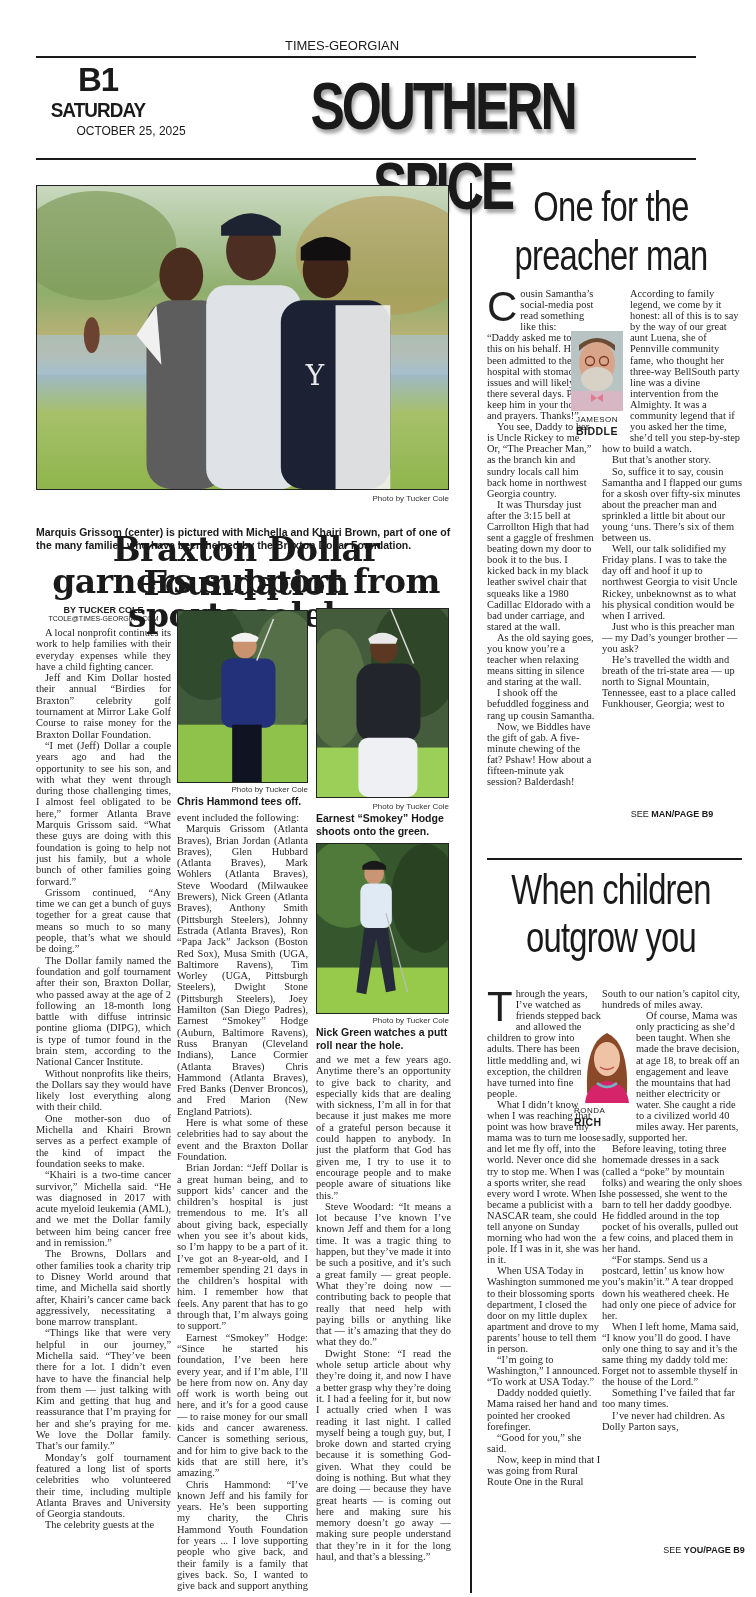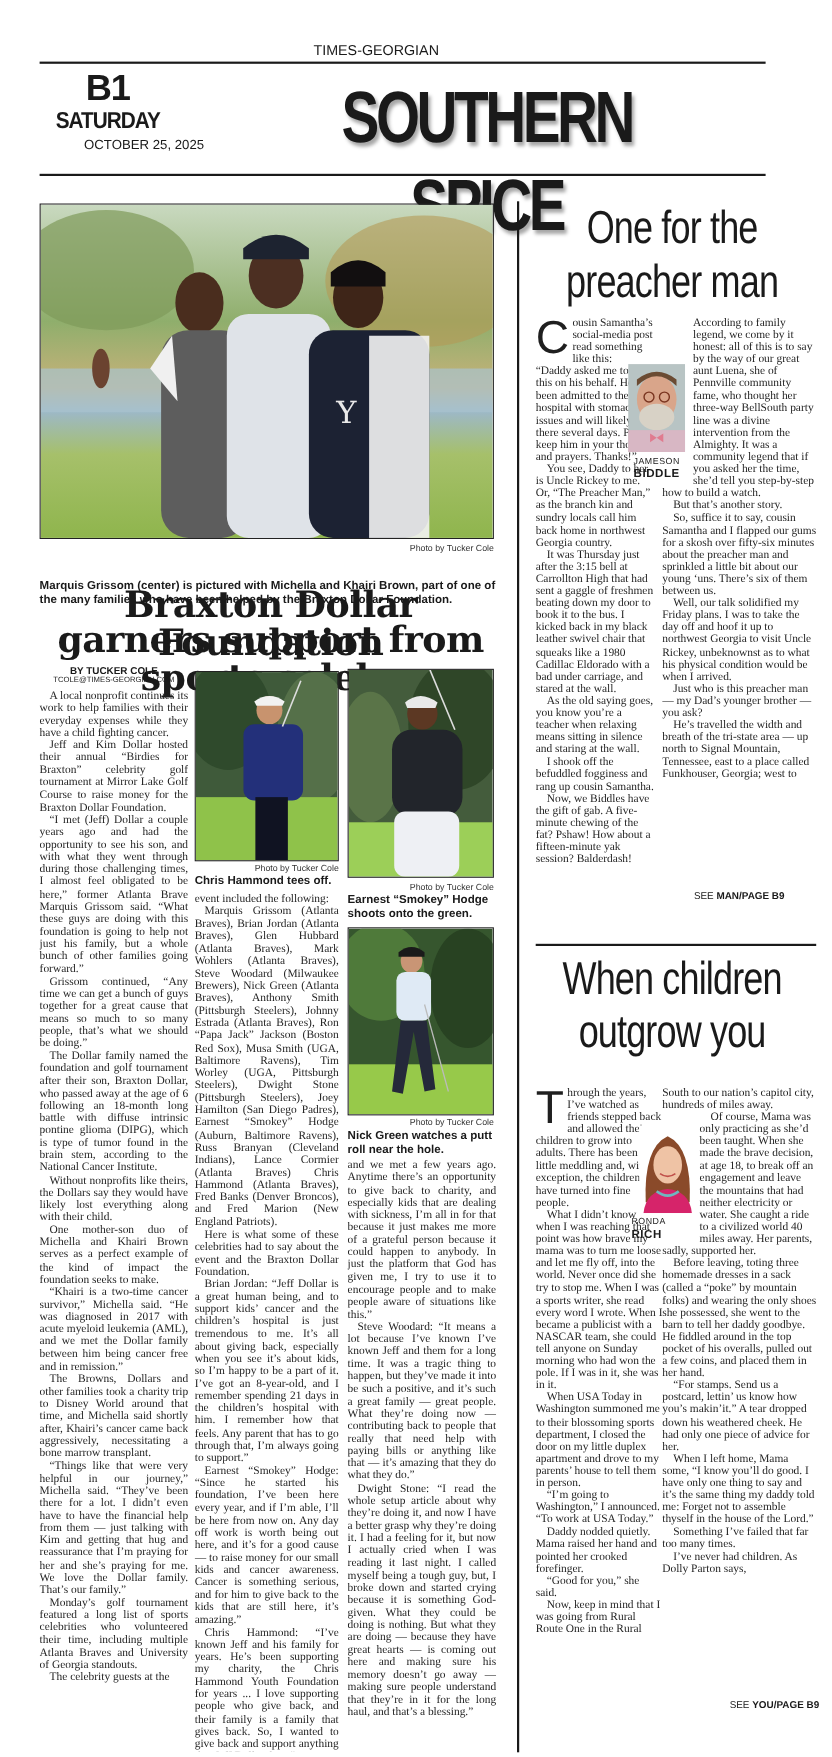--- a/index.html
+++ b/index.html
@@ -98,21 +98,21 @@
 <div class="abs hl-main" style="left:36px; top:565px; width:420px;">garners support from sports celebs</div>
 
 <div class="abs byline" style="left:36px; top:605px; width:135px;">BY TUCKER COLE</div>
 <div class="abs email" style="left:36px; top:615px; width:135px;">TCOLE@TIMES-GEORGIAN.COM</div>
 
 <div class="abs body" style="left:36px; top:627px; width:135px; height:965px; overflow:hidden;">
   <p>A local nonprofit continues its work to help families with their everyday expenses while they have a child fighting cancer.</p>
   <p>Jeff and Kim Dollar hosted their annual “Birdies for Braxton” celebrity golf tournament at Mirror Lake Golf Course to raise money for the Braxton Dollar Foundation.</p>
   <p>“I met (Jeff) Dollar a couple years ago and had the opportunity to see his son, and with what they went through during those challenging times, I almost feel obligated to be here,” former Atlanta Brave Marquis Grissom said. “What these guys are doing with this foundation is going to help not just his family, but a whole bunch of other families going forward.”</p>
   <p>Grissom continued, “Any time we can get a bunch of guys together for a great cause that means so much to so many people, that’s what we should be doing.”</p>
-  <p>The Dollar family named the foundation and golf tournament after their son, Braxton Dollar, who passed away at the age of 6 following an 18-month long battle with diffuse intrinsic pontine glioma (DIPG), which is type of tumor found in the brain stem, according to the National Cancer Institute.</p>
+  <p>The Dollar family named the foundation and golf tournament after their son, Braxton Dollar, who passed away at the age of 2 following an 18-month long battle with diffuse intrinsic pontine glioma (DIPG), which is type of tumor found in the brain stem, according to the National Cancer Institute.</p>
   <p>Without nonprofits like theirs, the Dollars say they would have likely lost everything along with their child.</p>
   <p>One mother-son duo of Michella and Khairi Brown serves as a perfect example of the kind of impact the foundation seeks to make.</p>
   <p>“Khairi is a two-time cancer survivor,” Michella said. “He was diagnosed in 2017 with acute myeloid leukemia (AML), and we met the Dollar family between him being cancer free and in remission.”</p>
   <p>The Browns, Dollars and other families took a charity trip to Disney World around that time, and Michella said shortly after, Khairi’s cancer came back aggressively, necessitating a bone marrow transplant.</p>
   <p>“Things like that were very helpful in our journey,” Michella said. “They’ve been there for a lot. I didn’t even have to have the financial help from them — just talking with Kim and getting that hug and reassurance that I’m praying for her and she’s praying for me. We love the Dollar family. That’s our family.”</p>
   <p>Monday’s golf tournament featured a long list of sports celebrities who volunteered their time, including multiple Atlanta Braves and University of Georgia standouts.</p>
   <p>The celebrity guests at the</p>
 </div>
 
 <div class="abs photo" style="left:177px; top:610px; width:131px; height:173px;">
@@ -247,17 +247,17 @@
 </div>
 <div class="abs mug-first" style="left:574px; top:1106px; width:52px; text-align:left;">RONDA</div>
 <div class="abs mug-last" style="left:574px; top:1116px; width:52px; text-align:left;">RICH</div>
 
 <div class="abs col-body" style="left:602px; top:988px; width:140px; height:550px; overflow:hidden;">
   <p class="noindent">South to our nation’s capitol city, hundreds of miles away.</p>
   <div style="float:left; width:34px; height:120px;"></div>
   <p>Of course, Mama was only practicing as she’d been taught. When she made the brave decision, at age 18, to break off an engagement and leave the mountains that had neither electricity or water. She caught a ride to a civilized world 40 miles away. Her parents, sadly, supported her.</p>
   <p>Before leaving, toting three homemade dresses in a sack (called a “poke” by mountain folks) and wearing the only shoes she possessed, she went to the barn to tell her daddy goodbye. He fiddled around in the top pocket of his overalls, pulled out a few coins, and placed them in her hand.</p>
   <p>“For stamps. Send us a postcard, lettin’ us know how you’s makin’it.” A tear dropped down his weathered cheek. He had only one piece of advice for her.</p>
-  <p>When I left home, Mama some, “I know you’ll do good. I have only one thing to say and it’s the same thing my daddy told me: Forget not to assemble thyself in the house of the Lord.”</p>
+  <p>When I left home, Mama said, “I know you’ll do good. I have only one thing to say and it’s the same thing my daddy told me: Forget not to assemble thyself in the house of the Lord.”</p>
   <p>Something I’ve failed that far too many times.</p>
   <p>I’ve never had children. As Dolly Parton says,</p>
 </div>
 <div class="abs see-more" style="left:634px; top:1545px; width:140px;"><span>SEE </span><b>YOU/PAGE B9</b></div>
 
 </body></html>

